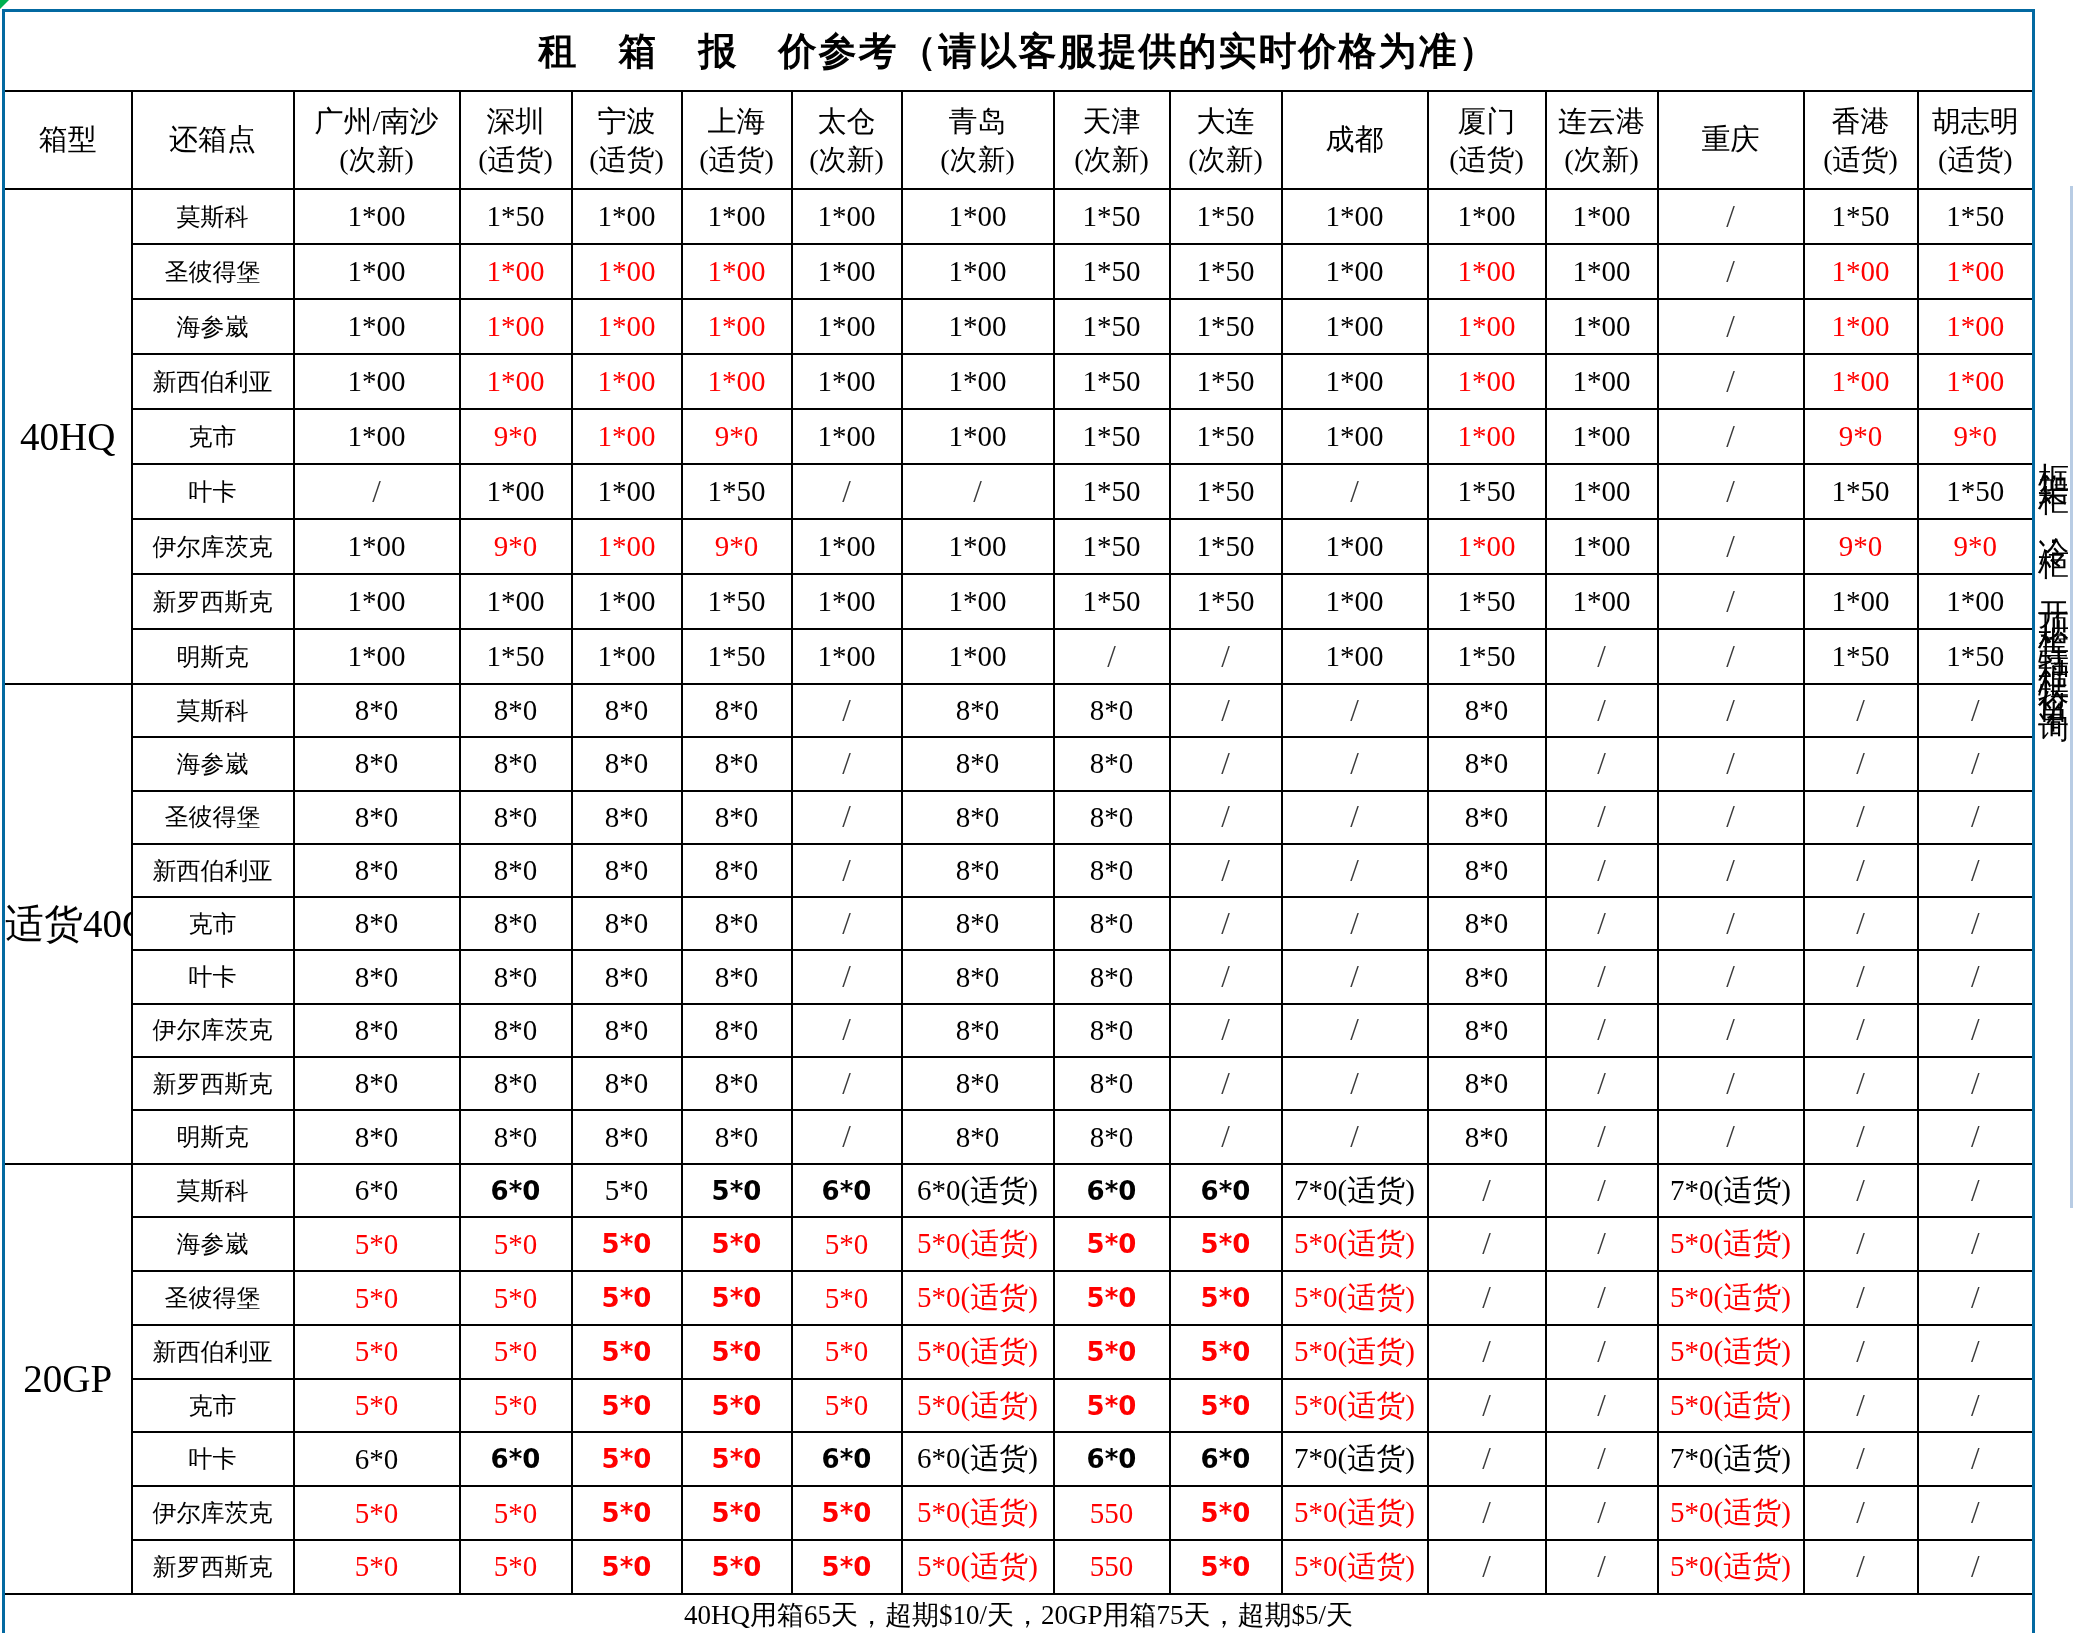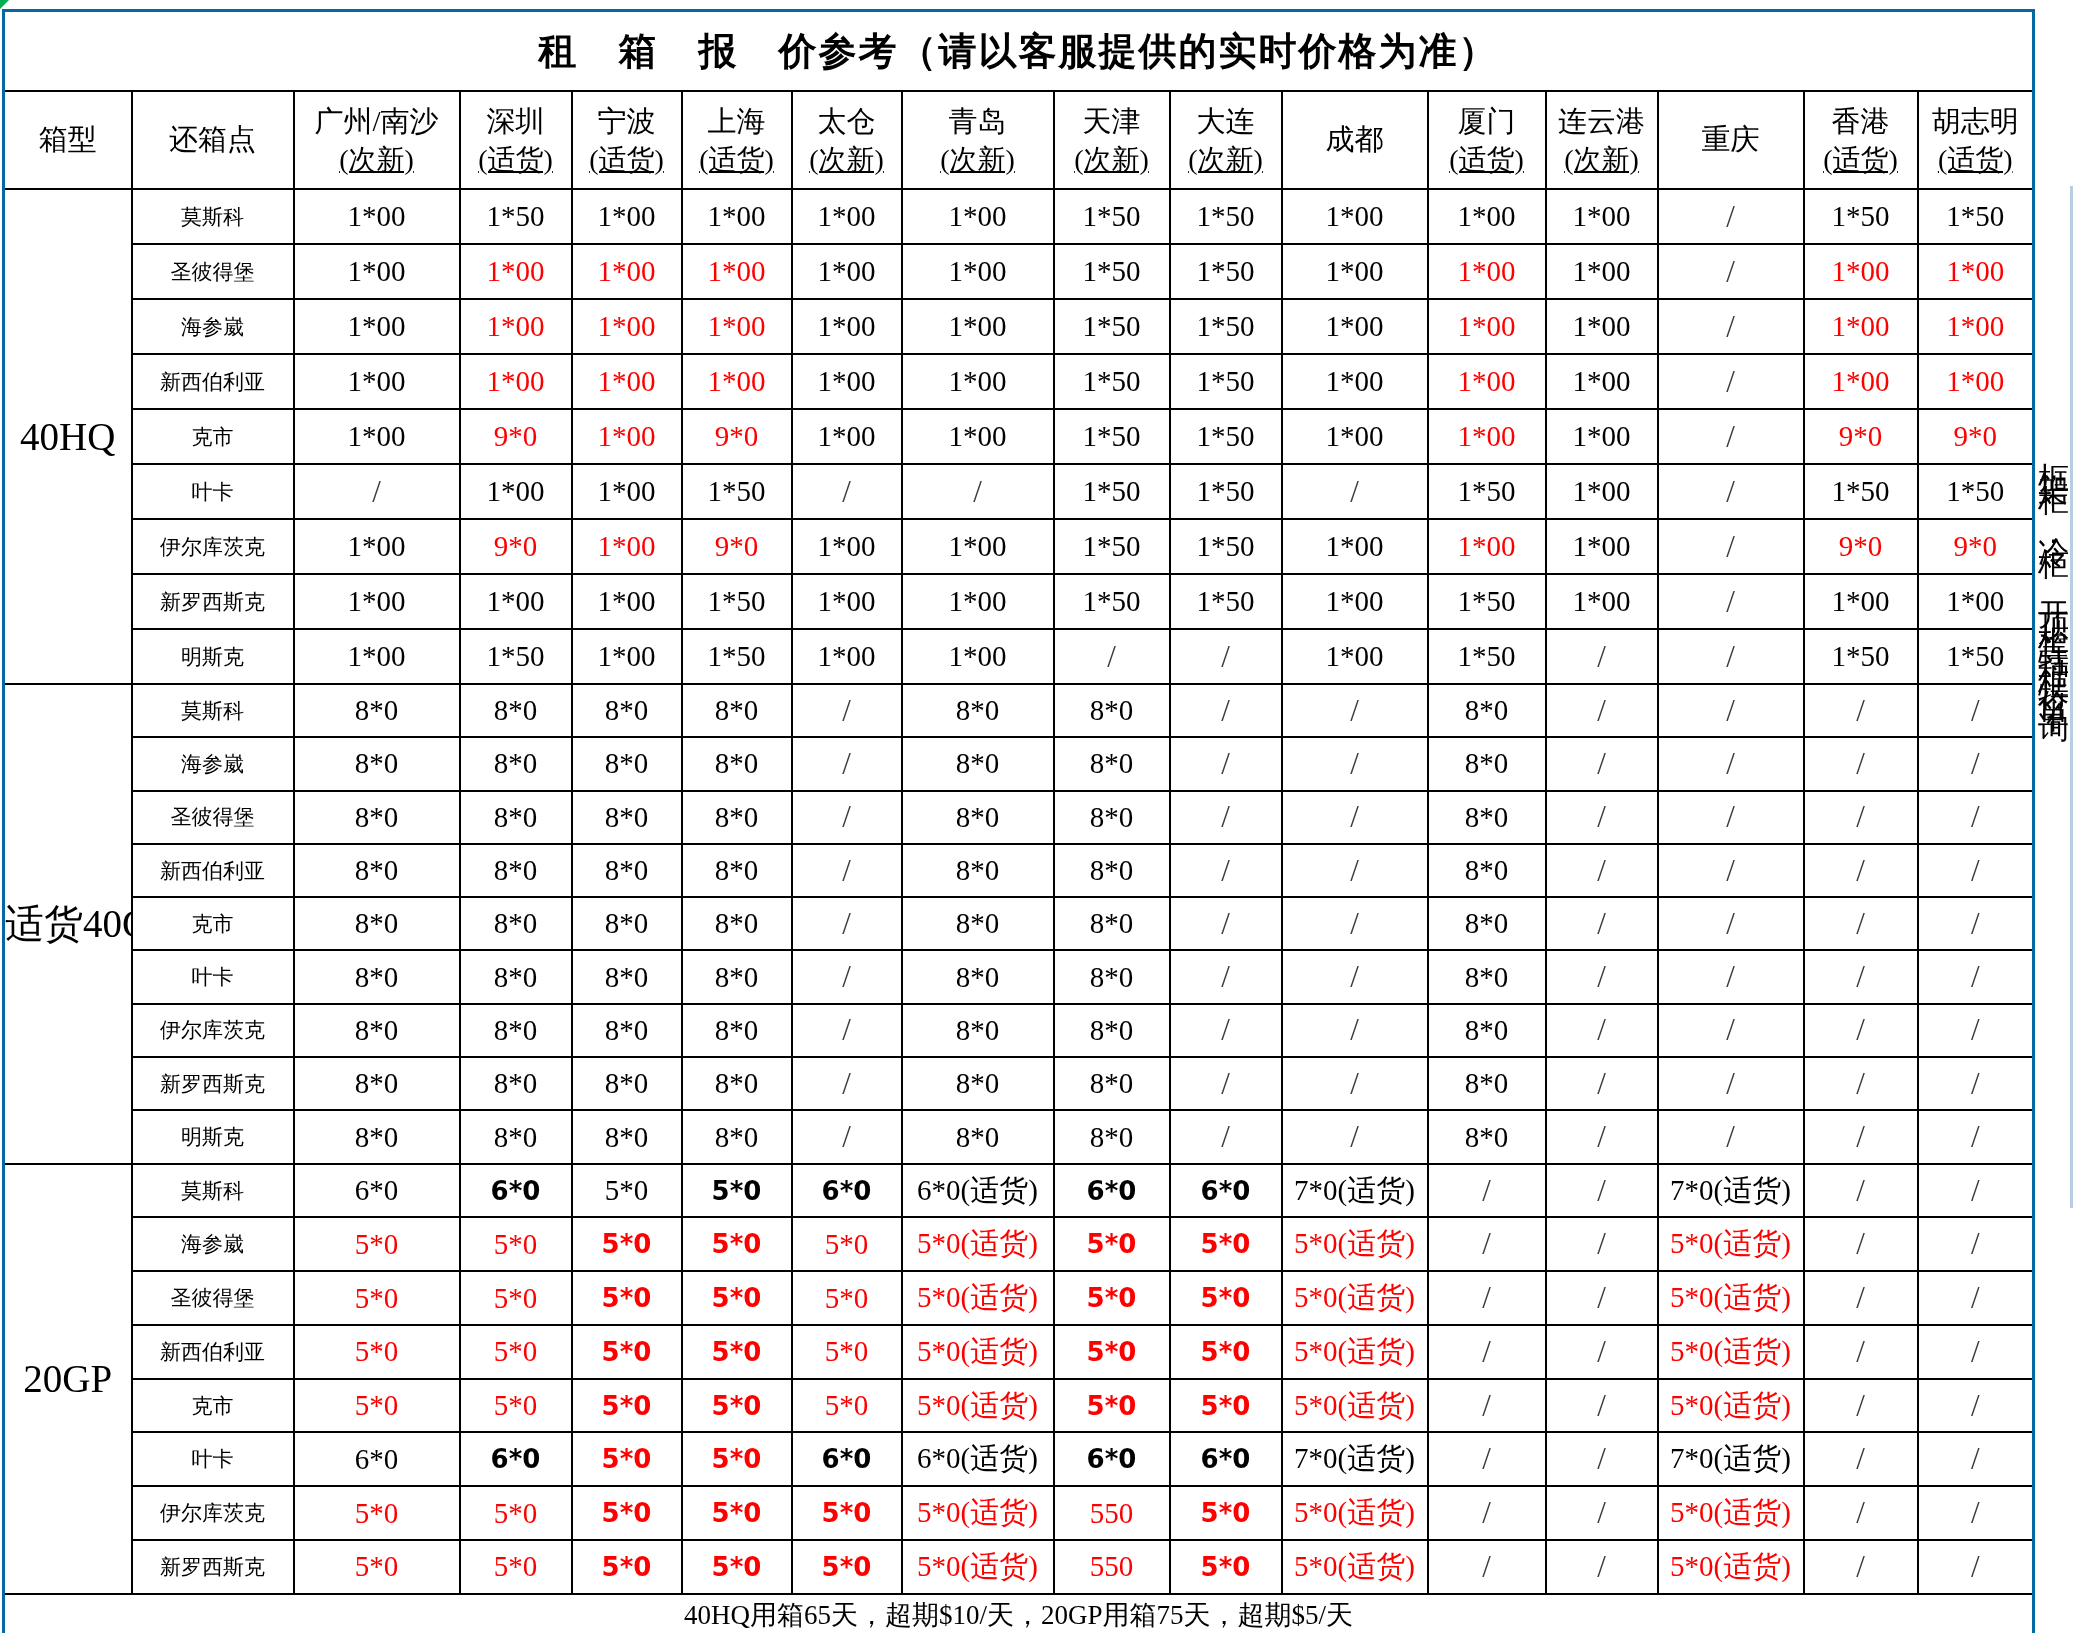--- a/index.html
+++ b/index.html
@@ -6,26 +6,26 @@
   .sheet{position:relative;width:2077px;height:1633px;background:#fff;
          font-family:"Liberation Serif","DejaVu Serif",serif;color:#000;overflow:hidden;}
   .corner{position:absolute;left:0;top:0;width:0;height:0;
           border-left:9px solid #00B050;border-bottom:9px solid transparent;}
   table{border-collapse:collapse;table-layout:fixed;width:2032px;border:3px solid #0369a1;
         position:absolute;left:2px;top:9px;padding-left:30px;}
   th,td{border:2px solid #000;padding:0;text-align:center;vertical-align:middle;
         overflow:hidden;white-space:nowrap;}
   tr.title-row th{height:78px;font-size:38px;font-weight:bold;letter-spacing:2px;}
   tr.head-row th{height:96px;font-size:29px;font-weight:normal;line-height:1.35;}
-  tr.head-row .sub{font-size:28px;text-decoration:underline;}
+  tr.head-row .sub{font-size:28px;}
   tr.sec0{height:55px;}
   tr.sec1{height:53.3px;}
   tr.sec2{height:53.75px;}
   td.type{font-size:39px;}
-  td.point{font-size:21px;}
+  td.point{font-size:24px;}
   td.val{font-size:29px;}
   td.val.bold{font-family:"DejaVu Sans","Liberation Sans",sans-serif;font-weight:bold;font-size:26px;}
   td.val.red{color:#FF0000;}
   td.val.slash{color:#3a3a3a;font-size:31px;font-weight:normal;}
   tr.foot-row td{height:41px;font-size:27px;border:2px solid #000;}
   .side-note{position:absolute;left:2030px;top:438px;width:46px;
              writing-mode:vertical-rl;text-orientation:upright;
              font-size:31px;letter-spacing:11px;line-height:46px;}
   .blue-line{position:absolute;left:2070px;top:186px;width:3px;height:1022px;background:#B8CCE4;}
 </style>

